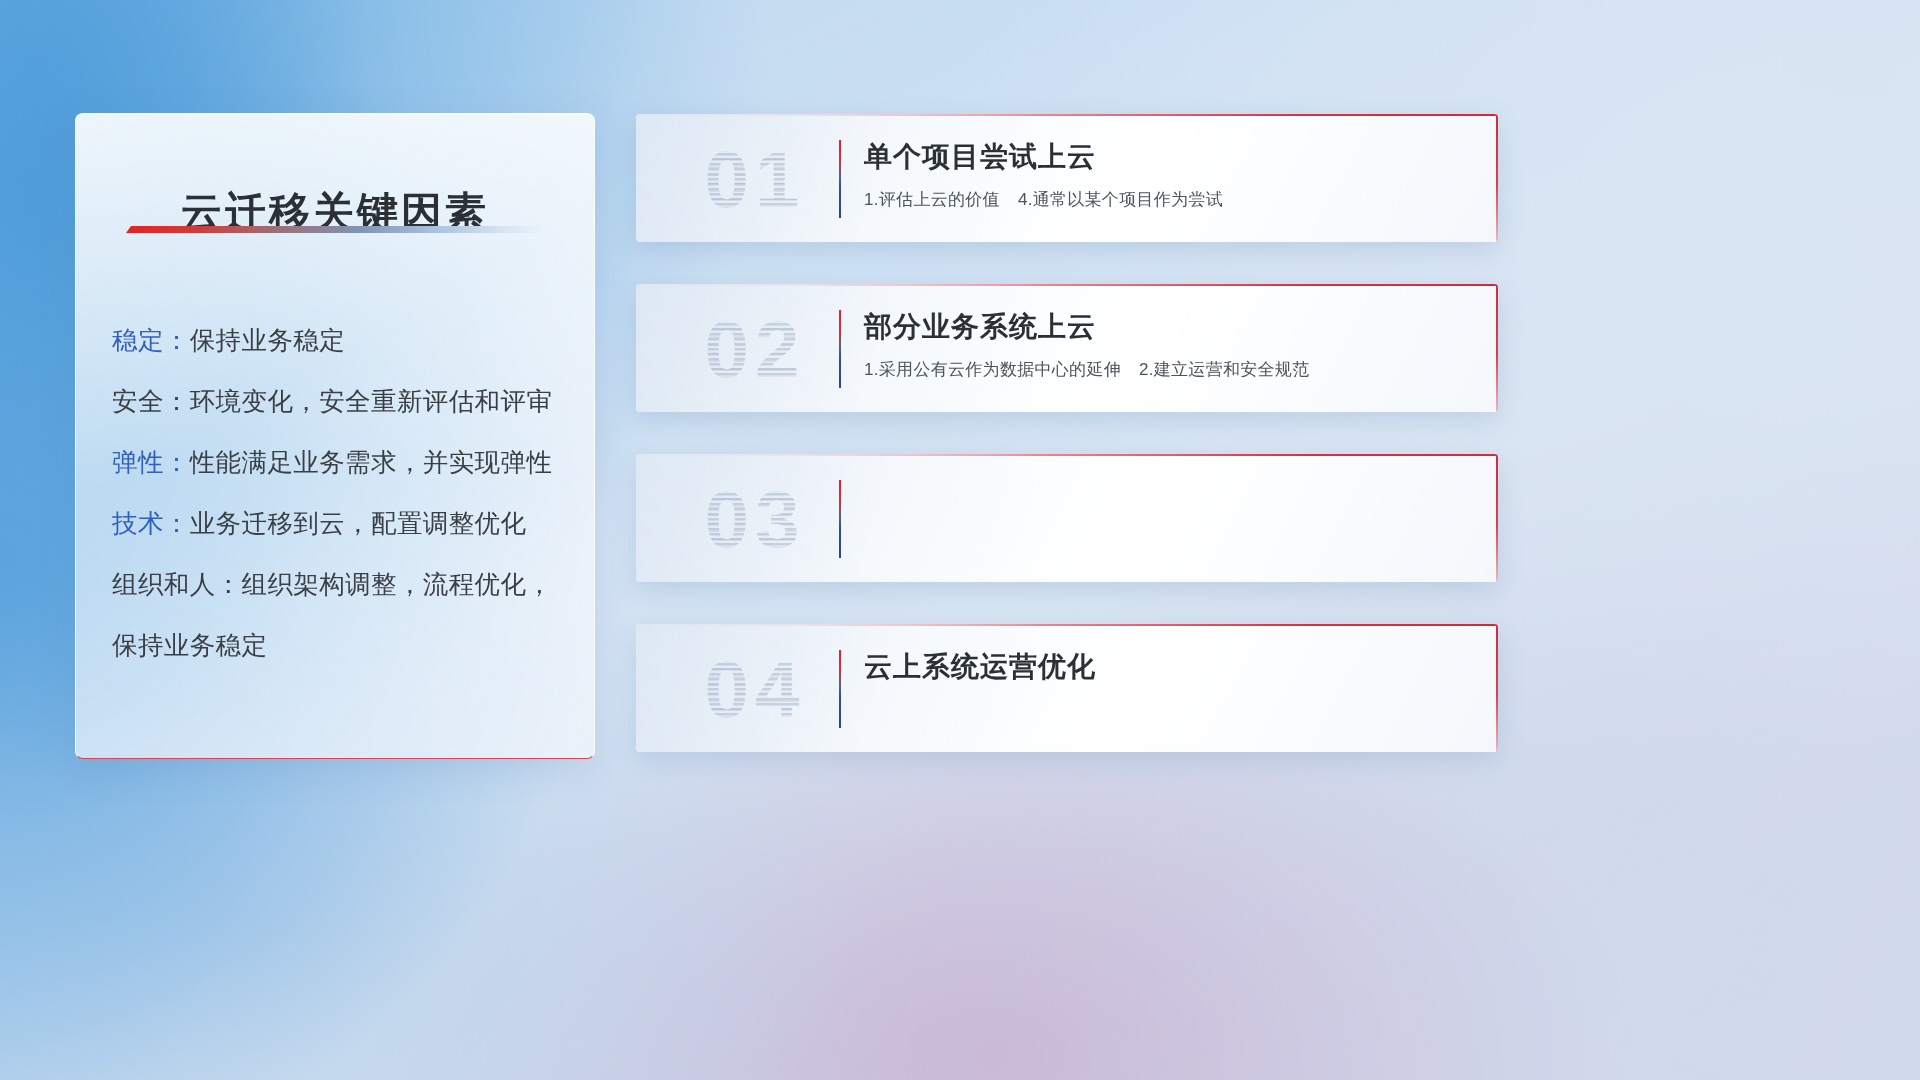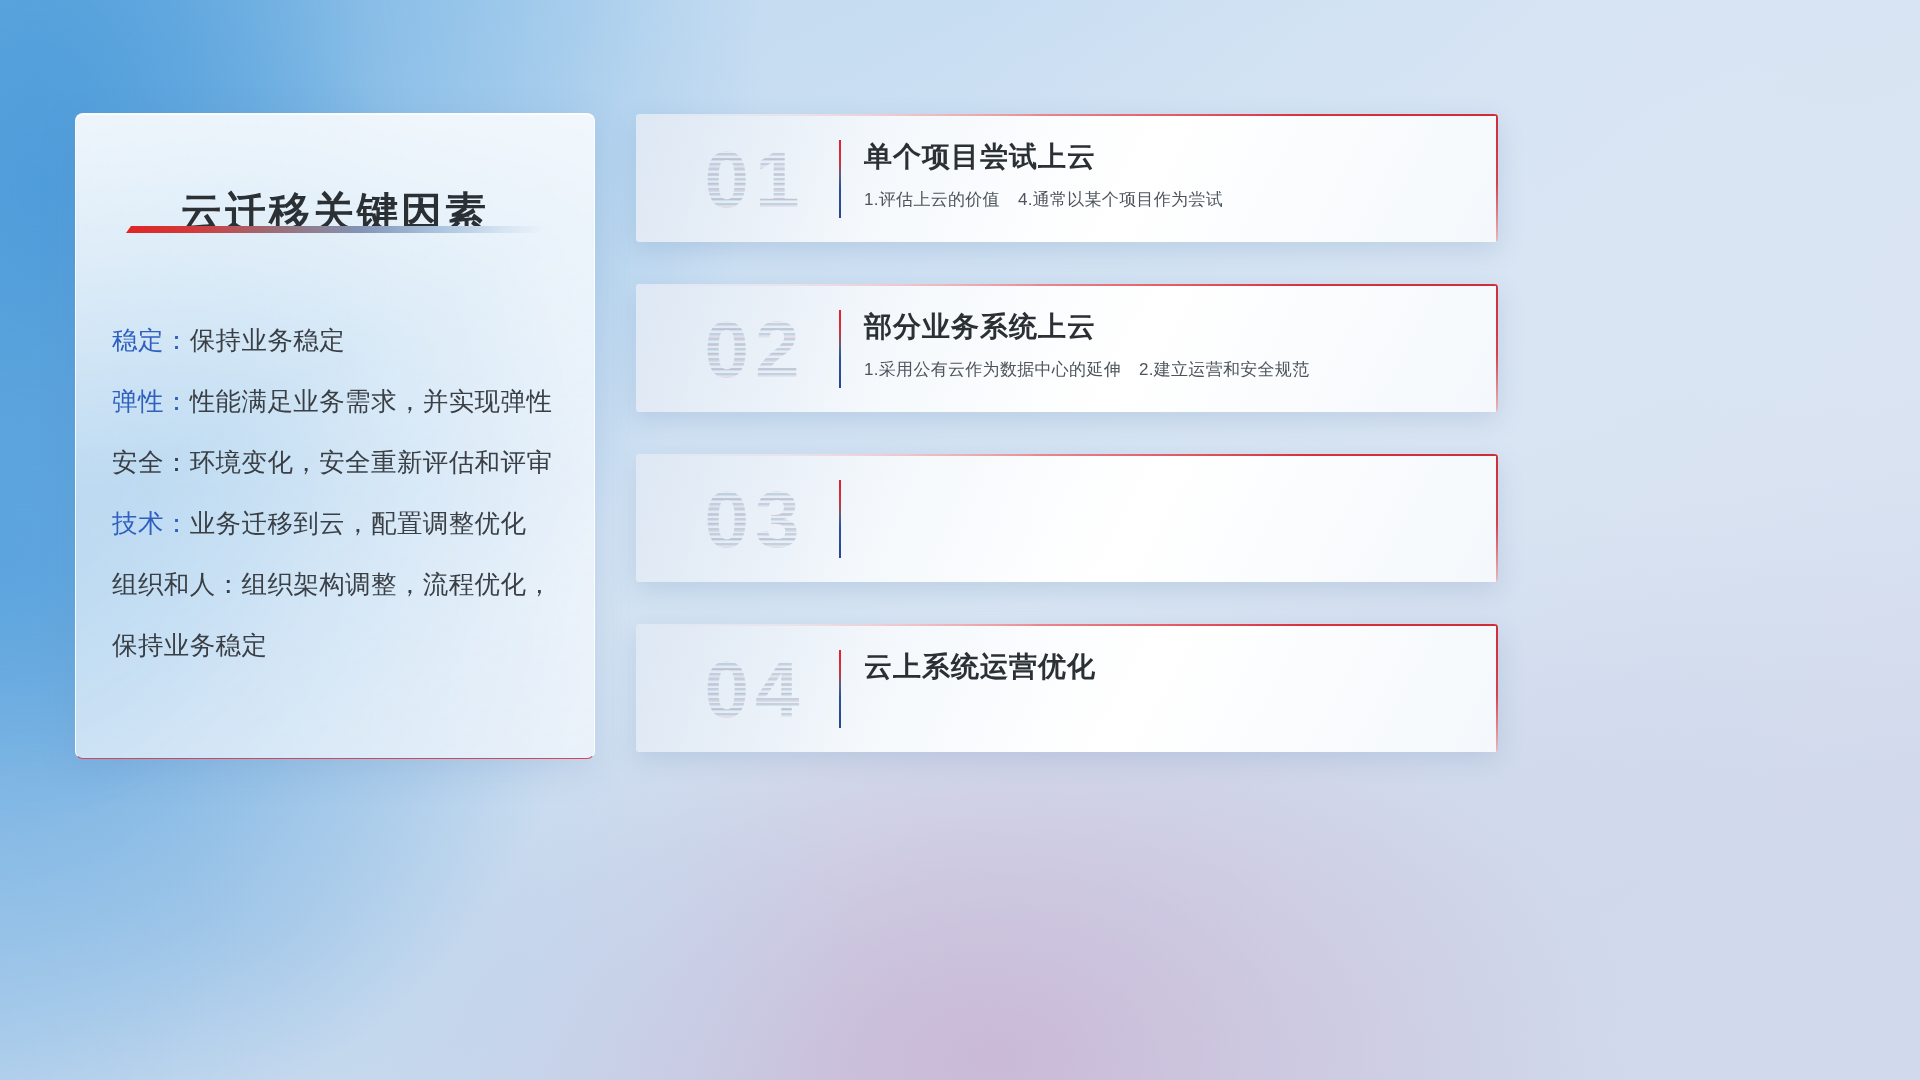--- a/index.html
+++ b/index.html
@@ -213,22 +213,22 @@
 <div id="bg-soft-left"></div>
 
 <div id="stage">
 
   <section id="left-panel">
     <div id="left-panel-sheen"></div>
     <h1 id="panel-title">云迁移关键因素</h1>
     <div id="panel-underline"></div>
     <div id="factor-list">
         <div class="factor-row"><span class="factor-label accent">稳定：</span><span class="factor-text">保持业务稳定</span></div>
+        <div class="factor-row"><span class="factor-label">安全：</span><span class="factor-text">环境变化，安全重新评估和评审</span></div>
         <div class="factor-row"><span class="factor-label accent">弹性：</span><span class="factor-text">性能满足业务需求，并实现弹性</span></div>
-        <div class="factor-row"><span class="factor-label">安全：</span><span class="factor-text">环境变化，安全重新评估和评审</span></div>
         <div class="factor-row"><span class="factor-label accent">技术：</span><span class="factor-text">业务迁移到云，配置调整优化</span></div>
         <div class="factor-row"><span class="factor-label">组织和人：</span><span class="factor-text">组织架构调整，流程优化，</span></div>
         <div class="factor-row"><span class="factor-text">保持业务稳定</span></div>
       </div>
   </section>
 
   <section id="cards">
       <article class="card">
         <div class="card-topline"></div>
         <div class="card-rightline"></div>

